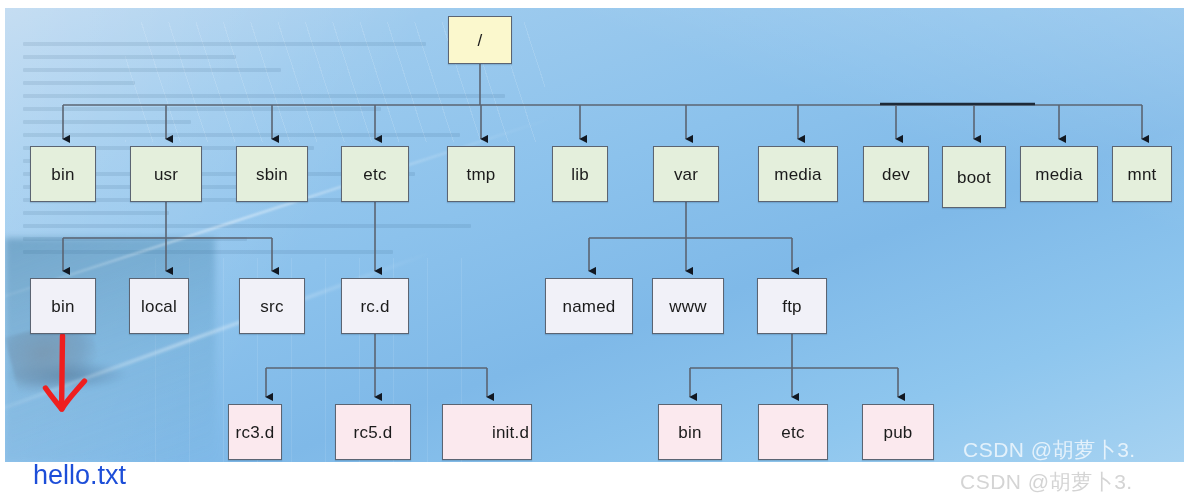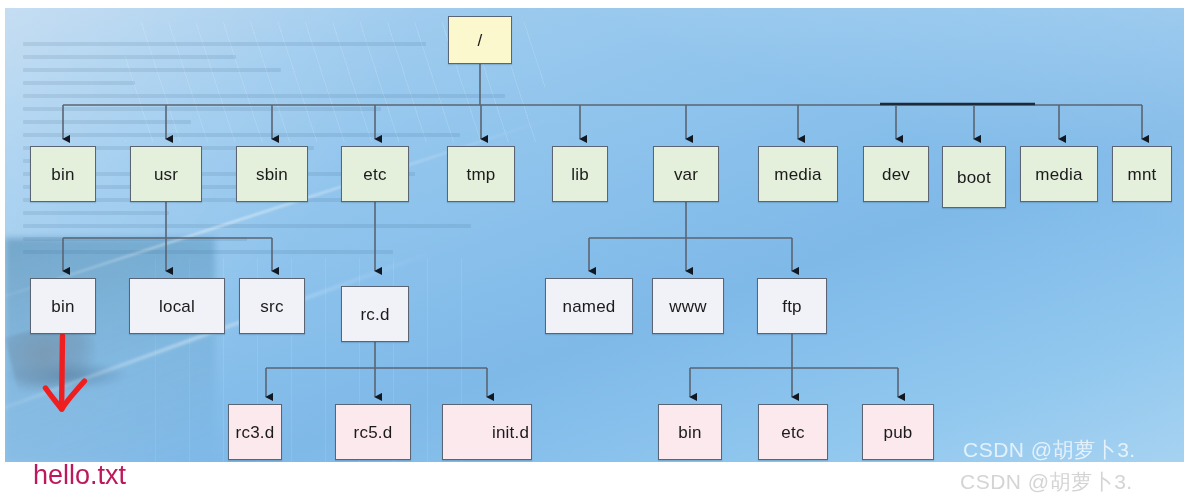--- a/index.html
+++ b/index.html
@@ -79,21 +79,21 @@
     box-shadow:0 1px 1px rgba(30,60,90,.18);
   }
   .lv0{background:#fbf8cd;}
   .lv1{background:#e4efdc;}
   .lv2{background:#f1f1f8;}
   .lv3{background:#fbe9ee;}
 
   
   .hello{
     position:absolute;left:33px;top:462px;
-    color:#be185d;font-size:27px;line-height:1;
+    color:#1d4ed8;font-size:27px;line-height:1;
     font-family:"Liberation Sans", sans-serif;
   }
   .wm{
     position:absolute;
     font-size:21px;
     letter-spacing:.5px;
     white-space:nowrap;
     font-family:"Liberation Sans", sans-serif;
   }
   .wm1{left:963px;top:436px;color:rgba(255,255,255,.72);}
@@ -200,23 +200,23 @@
     <div class="node lv1" style="left:447px;top:146px;width:68px;height:56px;">tmp</div>
     <div class="node lv1" style="left:552px;top:146px;width:56px;height:56px;">lib</div>
     <div class="node lv1" style="left:653px;top:146px;width:66px;height:56px;">var</div>
     <div class="node lv1" style="left:758px;top:146px;width:80px;height:56px;">media</div>
     <div class="node lv1" style="left:863px;top:146px;width:66px;height:56px;">dev</div>
     <div class="node lv1" style="left:942px;top:146px;width:64px;height:62px;">boot</div>
     <div class="node lv1" style="left:1020px;top:146px;width:78px;height:56px;">media</div>
     <div class="node lv1" style="left:1112px;top:146px;width:60px;height:56px;">mnt</div>
 
     <div class="node lv2" style="left:30px;top:278px;width:66px;height:56px;">bin</div>
-    <div class="node lv2" style="left:129px;top:278px;width:96px;height:56px;">local</div>
+    <div class="node lv2" style="left:129px;top:278px;width:60px;height:56px;">local</div>
     <div class="node lv2" style="left:239px;top:278px;width:66px;height:56px;text-align:right;">src</div>
-    <div class="node lv2" style="left:341px;top:278px;width:68px;height:56px;margin-top:8px;">rc.d</div>
+    <div class="node lv2" style="left:341px;top:278px;width:68px;height:56px;">rc.d</div>
     <div class="node lv2" style="left:545px;top:278px;width:88px;height:56px;">named</div>
     <div class="node lv2" style="left:652px;top:278px;width:72px;height:56px;">www</div>
     <div class="node lv2" style="left:757px;top:278px;width:70px;height:56px;">ftp</div>
 
     <div class="node lv3" style="left:228px;top:404px;width:54px;height:56px;">rc3.d</div>
     <div class="node lv3" style="left:335px;top:404px;width:76px;height:56px;">rc5.d</div>
     <div class="node lv3" style="left:442px;top:404px;width:90px;height:56px;padding-left:47px;">init.d</div>
     <div class="node lv3" style="left:658px;top:404px;width:64px;height:56px;">bin</div>
     <div class="node lv3" style="left:758px;top:404px;width:70px;height:56px;">etc</div>
     <div class="node lv3" style="left:862px;top:404px;width:72px;height:56px;">pub</div>

